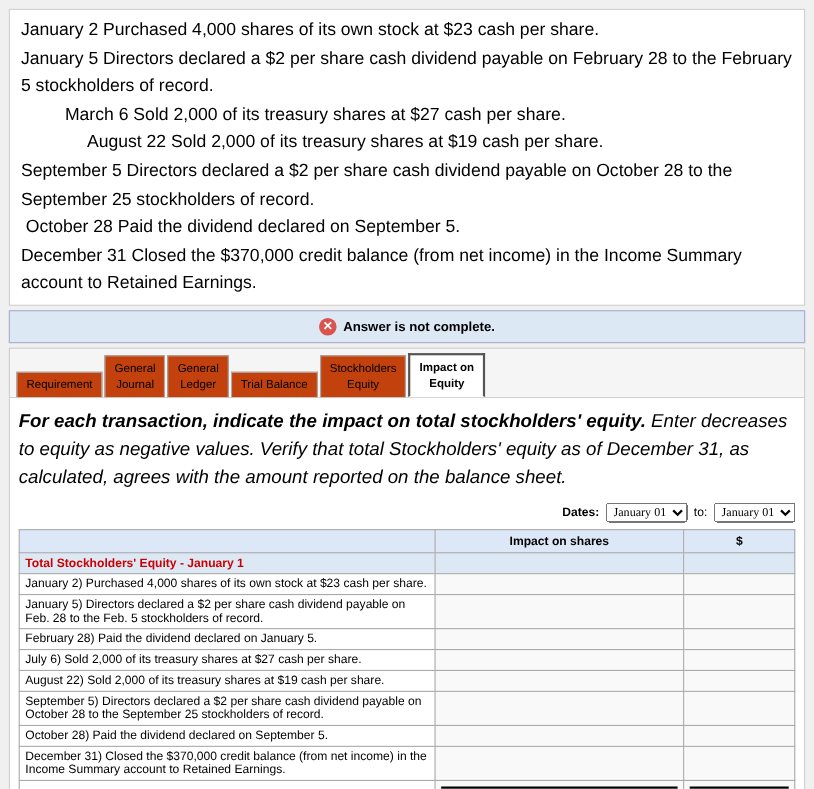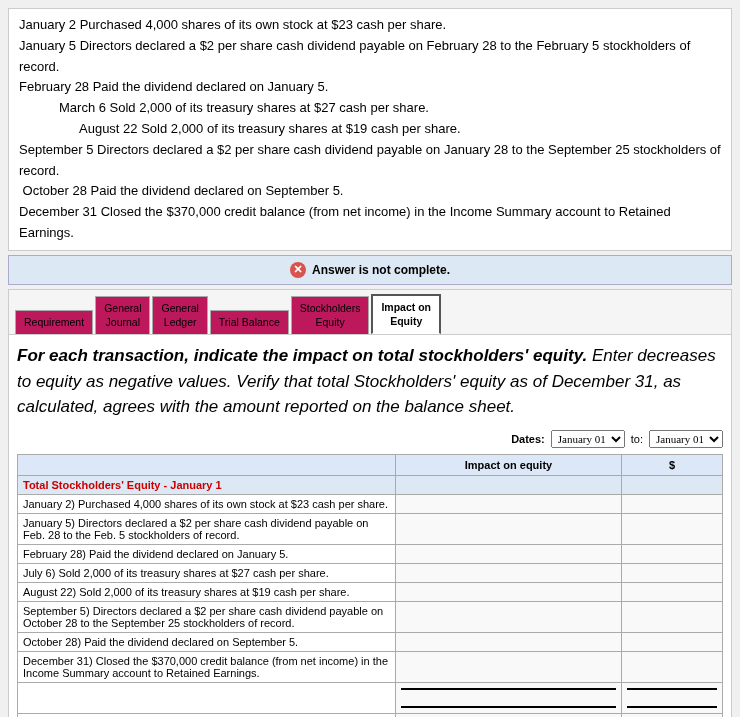--- a/index.html
+++ b/index.html
@@ -6,21 +6,21 @@
     body {
       font-family: Arial, sans-serif;
       font-size: 11px;
       background: #f0f0f0;
       padding: 8px;
       width: 740px;
     }
     .top-text {
       background: #fff;
       padding: 6px 10px;
-      font-size: 13px;
+      font-size: 16px;
       line-height: 1.6;
       border: 1px solid #ccc;
       margin-bottom: 4px;
     }
     .answer-banner {
       background: #dde8f5;
       border: 1px solid #aac;
       text-align: center;
       padding: 6px;
       font-weight: bold;
@@ -46,21 +46,21 @@
       padding: 4px 6px 0 6px;
       display: flex;
       align-items: flex-end;
       gap: 2px;
       margin-bottom: 0;
     }
     .tab {
       padding: 4px 8px;
       border: 1px solid #aaa;
       border-bottom: none;
-      background: #be185d;
+      background: #c2410c;
       cursor: pointer;
       font-size: 11px;
       text-align: center;
       line-height: 1.3;
     }
     .tab.active {
       background: #fff;
       border-bottom: 1px solid #fff;
       font-weight: bold;
       border: 2px solid #555;
@@ -161,24 +161,23 @@
       color: #4c1d95;
       border-color: #888;
     }
   </style>
 </head>
 <body>
 
 <div class="top-text">
   <div>January 2  Purchased 4,000 shares of its own stock at $23 cash per share.</div>
   <div>January 5  Directors declared a $2 per share cash dividend payable on February 28 to the February 5 stockholders of record.</div>
-  <div>February 28  Paid the dividend declared on January 5.</div>
   <div style="margin-left:40px">March 6  Sold 2,000 of its treasury shares at $27 cash per share.</div>
   <div style="margin-left:60px">August 22  Sold 2,000 of its treasury shares at $19 cash per share.</div>
-  <div>September 5  Directors declared a $2 per share cash dividend payable on January 28 to the September 25 stockholders of record.</div>
+  <div>September 5  Directors declared a $2 per share cash dividend payable on October 28 to the September 25 stockholders of record.</div>
   <div>&nbsp;October 28  Paid the dividend declared on September 5.</div>
   <div>December 31  Closed the $370,000 credit balance (from net income) in the Income Summary account to Retained Earnings.</div>
 </div>
 
 <div class="answer-banner">
   <span class="x-icon">✕</span>
   <span>Answer is not complete.</span>
 </div>
 
 <div class="tabs-area">
@@ -203,21 +202,21 @@
     <span>to:</span>
     <select>
       <option>January 01</option>
     </select>
   </div>
 
   <table class="equity-table">
     <thead>
       <tr>
         <th class="desc-col"></th>
-        <th class="impact-col">Impact on equity</th>
+        <th class="impact-col">Impact on shares</th>
         <th class="dollar-col">$</th>
       </tr>
     </thead>
     <tbody>
       <tr class="blue-row">
         <td class="desc-col">Total Stockholders' Equity - January 1</td>
         <td class="impact-col"><input class="input-field" type="text" style=""></td>
         <td class="dollar-col"><input class="input-field" type="text" style=""></td>
       </tr>
       <tr>

